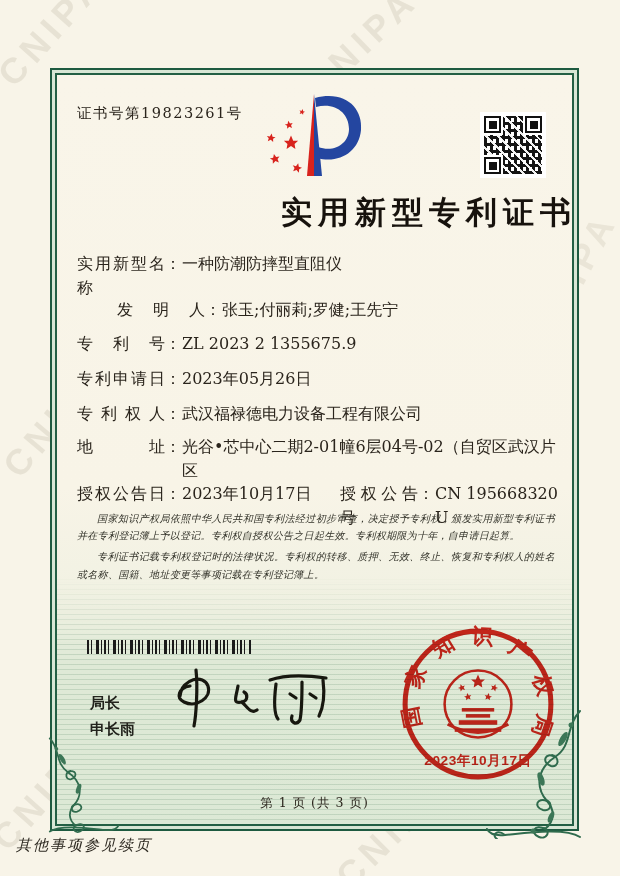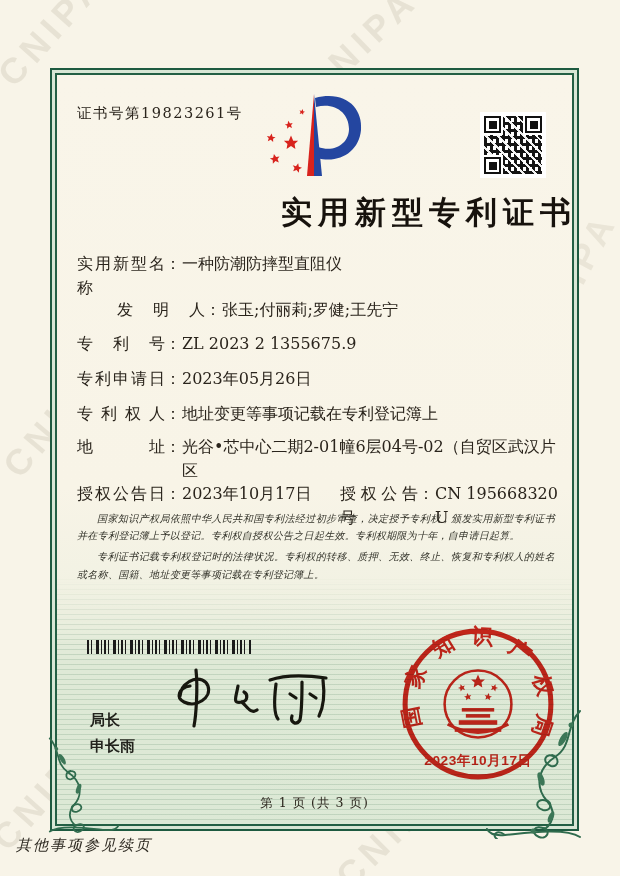--- a/index.html
+++ b/index.html
@@ -60,21 +60,21 @@
     font-size:10px; font-style:italic; line-height:1.72; color:#33332a;
     text-align:justify; letter-spacing:0.3px; }
   .paras p { margin:0 0 4px 0; text-indent:2em; }
   
   .barcode { position:absolute; z-index:2; left:35px; top:570px; width:164px; height:14px;
     background:repeating-linear-gradient(90deg,
       #1a1a1a 0 2px, transparent 2px 4px,
       #1a1a1a 4px 5px, transparent 5px 9px,
       #1a1a1a 9px 12px, transparent 12px 14px,
       #1a1a1a 14px 15px, transparent 15px 17px); }
-  .signer { position:absolute; z-index:2; left:38px; top:637px;
+  .signer { position:absolute; z-index:2; left:38px; top:620px;
     font-family:"Liberation Sans","DejaVu Sans",sans-serif; font-size:15px; font-weight:600; color:#23231d; line-height:1.75; }
   .signature { position:absolute; z-index:2; left:100px; top:588px; }
   .seal { position:absolute; z-index:3; left:345px; top:553px; mix-blend-mode:multiply; }
   .pageinfo { position:absolute; z-index:2; left:0; top:725px; width:100%; text-align:center;
     font-size:12.5px; letter-spacing:1px; color:#2a241c; }
   .flourish { position:absolute; z-index:4; }
   .flourish.br { right:-8px; bottom:-10px; }
   .flourish.bl { left:-6px; bottom:-4px; transform:scaleX(-1); }
   .footnote { position:absolute; left:16px; top:836px; width:100%; text-align:left;
     font-size:15px; font-style:italic; letter-spacing:2px; color:#2e2a22; }
@@ -141,21 +141,21 @@
       <span class="fvalue">ZL 2023 2 1355675.9</span>
     </div>
     <div class="row" style="top:297px;">
       <span class="flabel">专利申请日</span>
       <span class="fcolon">：</span>
       <span class="fvalue">2023年05月26日</span>
     </div>
     <div class="row" style="top:332px;">
       <span class="flabel">专利权人</span>
       <span class="fcolon">：</span>
-      <span class="fvalue">地址变更等事项记载在专利登记簿上</span>
+      <span class="fvalue">武汉福禄德电力设备工程有限公司</span>
     </div>
     <div class="row" style="top:365px;">
       <span class="flabel">地址</span>
       <span class="fcolon">：</span>
       <span class="fvalue">
         <div>光谷•芯中心二期2-01幢6层04号-02（自贸区武汉片区</div>
       </span>
     </div>
     <div class="row" style="top:412px;">
       <span class="flabel">授权公告日</span>

